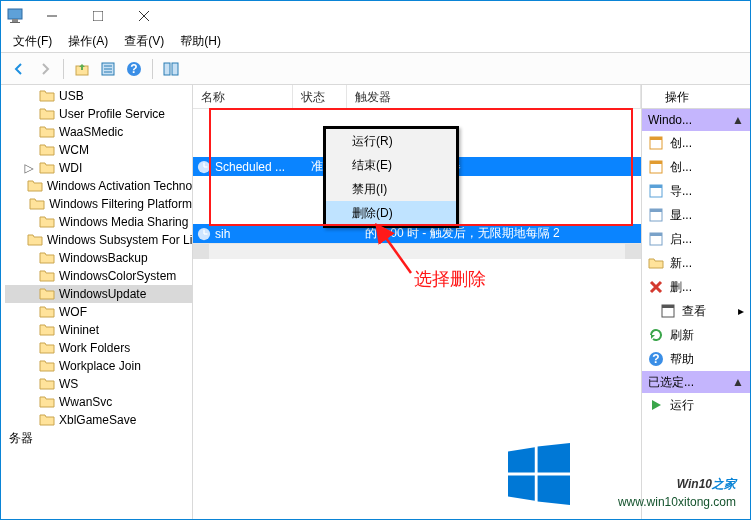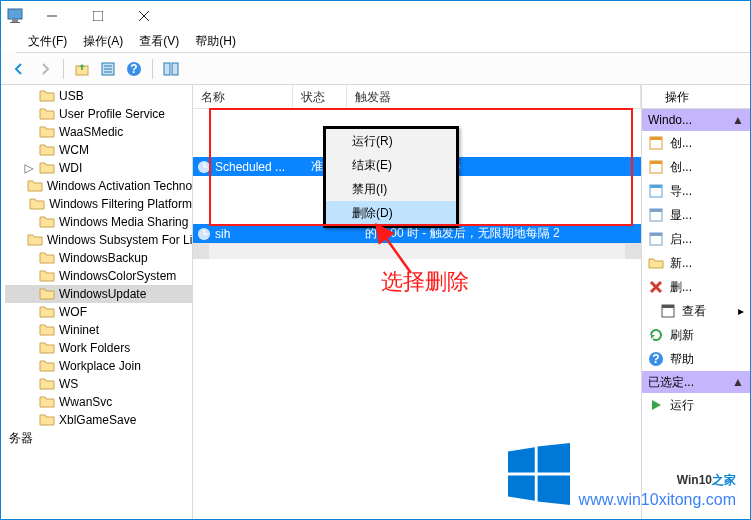--- a/index.html
+++ b/index.html
@@ -5,21 +5,21 @@
   * { box-sizing: border-box; margin: 0; padding: 0; font-family: "Microsoft YaHei", "Segoe UI", sans-serif; font-size: 12px; }
   html, body { width: 751px; height: 520px; overflow: hidden; background: #fff; }
   .window { width: 751px; height: 520px; border: 1px solid #0a84d6; display: flex; flex-direction: column; position: relative; }
   
   .titlebar { height: 30px; background: #fff; display: flex; align-items: center; padding-left: 6px; }
   .titlebar .app-icon { width: 16px; height: 16px; margin-right: 6px; }
   .titlebar .title { flex: 1; }
   .win-controls { display: flex; height: 100%; }
   .win-btn { width: 46px; height: 100%; display: flex; align-items: center; justify-content: center; color: #333; }
   
-  .menubar { height: 22px; display: flex; align-items: center; padding: 0 4px; border-bottom: 1px solid #d9d9d9; margin-left: 15px; }
+  .menubar { height: 22px; display: flex; align-items: center; padding: 0 4px; border-bottom: 1px solid #d9d9d9; }
   .menubar span { padding: 2px 8px; }
   
   .toolbar { height: 32px; display: flex; align-items: center; padding: 0 6px; gap: 2px; border-bottom: 1px solid #d9d9d9; background:#fcfcfc; }
   .tool-btn { width: 24px; height: 24px; display: flex; align-items: center; justify-content: center; border:1px solid transparent; }
   .tool-sep { width:1px; height:20px; background:#d0d0d0; margin:0 4px; }
   
   .body { flex: 1; display: flex; min-height: 0; }
   .tree { width: 192px; border-right: 1px solid #d9d9d9; overflow: auto; padding: 2px 0 2px 4px; }
   .tree-item { display:flex; align-items:center; gap:4px; height:18px; padding-left:18px; white-space:nowrap; overflow:hidden; text-overflow:ellipsis; }
   .tree-item.selected { background:#d9d9d9; }
@@ -43,27 +43,27 @@
   
   .actions { width:108px; display:flex; flex-direction:column; }
   .actions-title { height:24px; padding:4px 23px; background:#fff; border-bottom:1px solid #d9d9d9; }
   .sec-head { height:22px; background:#c4b5fd; display:flex; align-items:center; padding:0 6px; justify-content:space-between; }
   .sec-head .arrow { color:#333; }
   .act-item { height:24px; display:flex; align-items:center; gap:6px; padding:0 6px; white-space:nowrap; overflow:hidden; }
   .act-sub { padding-left:18px; }
   .folder-ico, .act-ico { width:16px; height:16px; flex:0 0 16px; }
   
   .red-box { position:absolute; border:2px solid #ff1a1a; pointer-events:none; }
-  .anno-text { position:absolute; color:#ff1a1a; font-size:22px; font-family:Liberation Mono, monospace; pointer-events:none; }
+  .anno-text { position:absolute; color:#ff1a1a; font-size:18px; font-family:Liberation Mono, monospace; pointer-events:none;margin-left:33px; }
   .arrow-svg { position:absolute; pointer-events:none; }
   
   .watermark { position:absolute; right:14px; bottom:10px; text-align:right; }
-  .watermark .brand { font-size:28px; font-weight:700; color:#333; }
+  .watermark .brand { font-size:28px; font-weight:700; color:#333;font-style:italic; }
   .watermark .brand .blue { color:#0a84d6; }
-  .watermark .url { font-size:16px; color:#3b82f6; }
+  .watermark .url { font-size:12px; color:#14532d; }
   .win-logo { position:absolute; right:180px; bottom:14px; }
 </style>
 </head>
 <body>
 <div class="window">
 
   <div class="titlebar">
     <span class="app-icon">
       <svg viewBox="0 0 16 16" width="16" height="16">
           <rect x="1" y="1" width="14" height="10" fill="#5ea1d8" stroke="#2d6aa3"></rect>

